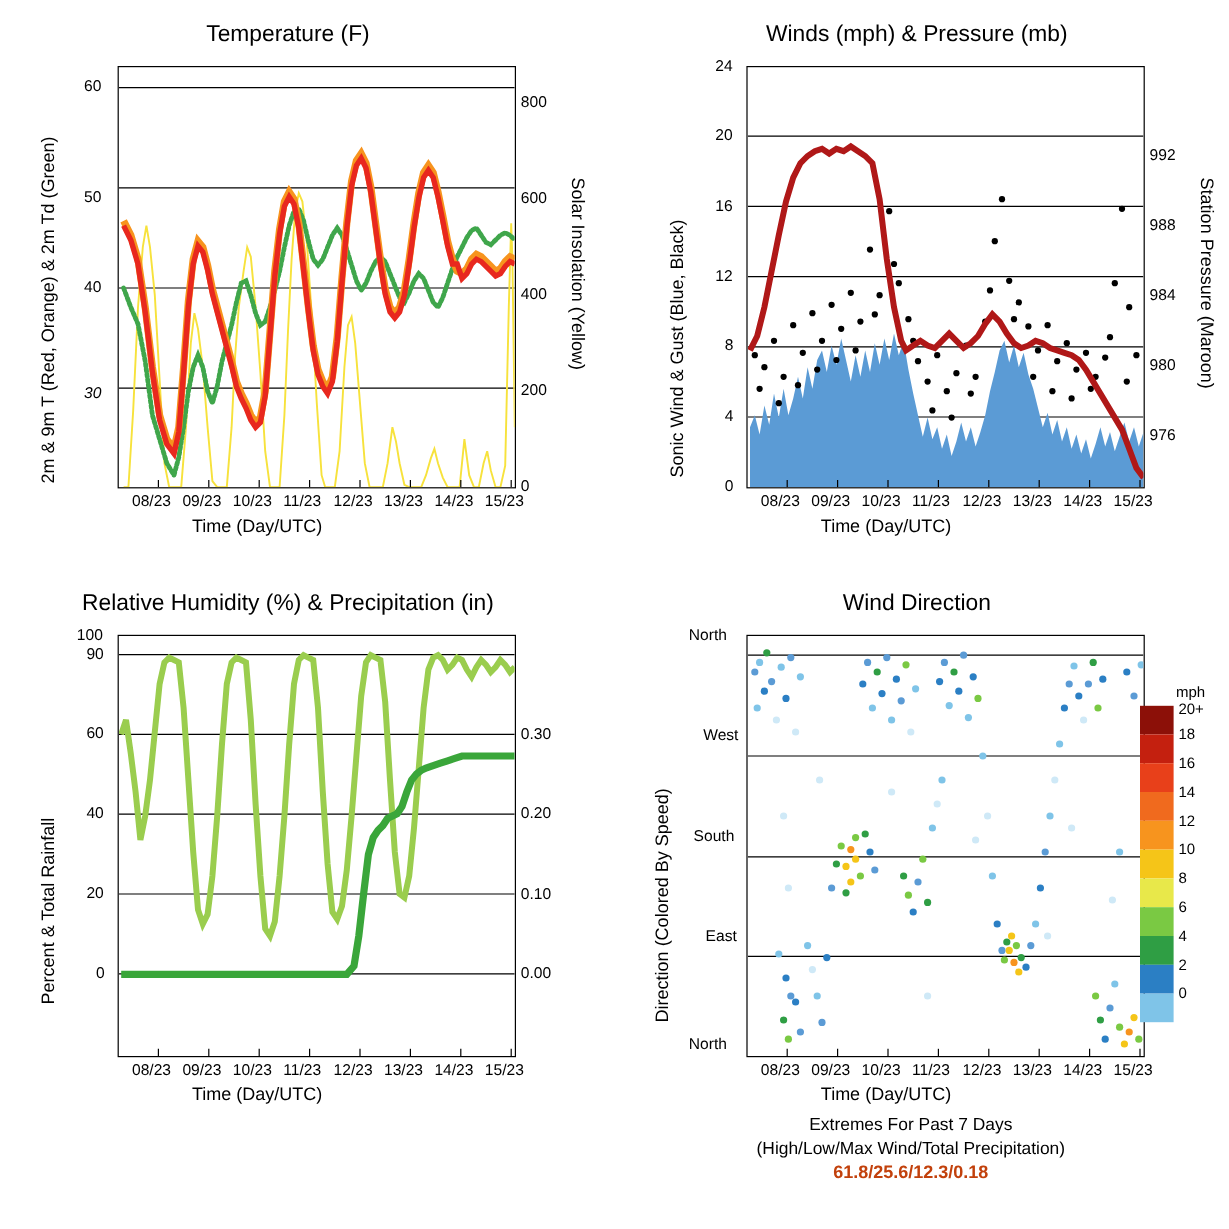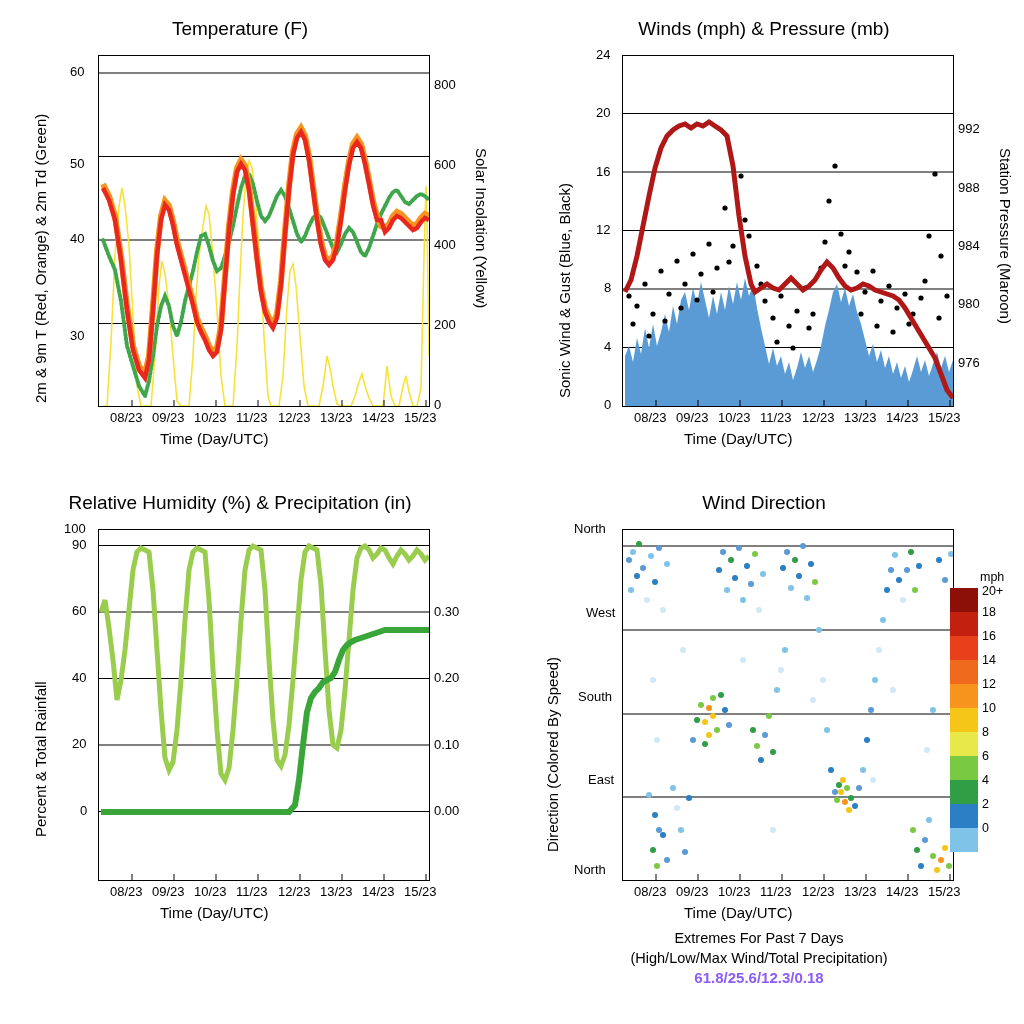--- a/index.html
+++ b/index.html
@@ -7,21 +7,21 @@
   .page{position:relative;width:1024px;height:1024px;}
   .panel{position:absolute;}
   .ptitle{position:absolute;width:100%;text-align:center;font-size:19px;}
   .plot{position:absolute;border:1px solid #000;background:#fff;overflow:hidden;}
   svg{display:block;}
   .axlbl{position:absolute;font-size:15px;}
   .ylabel{transform-origin:0 0;white-space:nowrap;}
   .tick{position:absolute;font-size:13px;}
   .footer{position:absolute;font-size:13.5px;line-height:18.5px;}
   .extremes{position:absolute;text-align:center;font-size:14.5px;line-height:20px;width:470px;}
-  .extval{color:#8b5cf6;font-weight:bold;font-size:15px;}
+  .extval{color:#c2410c;font-weight:bold;font-size:15px;}
   .legend{position:absolute;}
   .legend .lbl{position:absolute;font-size:12.5px;}
 </style>
 </head>
 <body>
 
 <div class="page">
 
   <div class="panel" style="left:0px;top:18px;width:500px;height:420px;">
     <div class="ptitle" style="top:0px;left:30px;width:420px;">Temperature (F)</div>
@@ -47,21 +47,21 @@
           <line x1="117" y1="350" x2="117" y2="344"></line>
             <line x1="159" y1="350" x2="159" y2="344"></line>
           <line x1="201" y1="350" x2="201" y2="344"></line>
             <line x1="243" y1="350" x2="243" y2="344"></line>
           <line x1="285" y1="350" x2="285" y2="344"></line>
             <line x1="327" y1="350" x2="327" y2="344"></line>
         </g>
       </svg>
     </div>
 
-    <div class="tick" style="left:70px;top:310px;">30</div>
+    <div class="tick" style="left:70px;top:302px;font-style:italic;">30</div>
     <div class="tick" style="left:70px;top:213px;">40</div>
     <div class="tick" style="left:70px;top:130px;margin-top:8px;">50</div>
     <div class="tick" style="left:70px;top:46px;">60</div>
 
     <div class="tick" style="left:434px;top:379px;">0</div>
     <div class="tick" style="left:434px;top:299px;">200</div>
     <div class="tick" style="left:434px;top:219px;">400</div>
     <div class="tick" style="left:434px;top:139px;">600</div>
     <div class="tick" style="left:434px;top:59px;">800</div>
 

